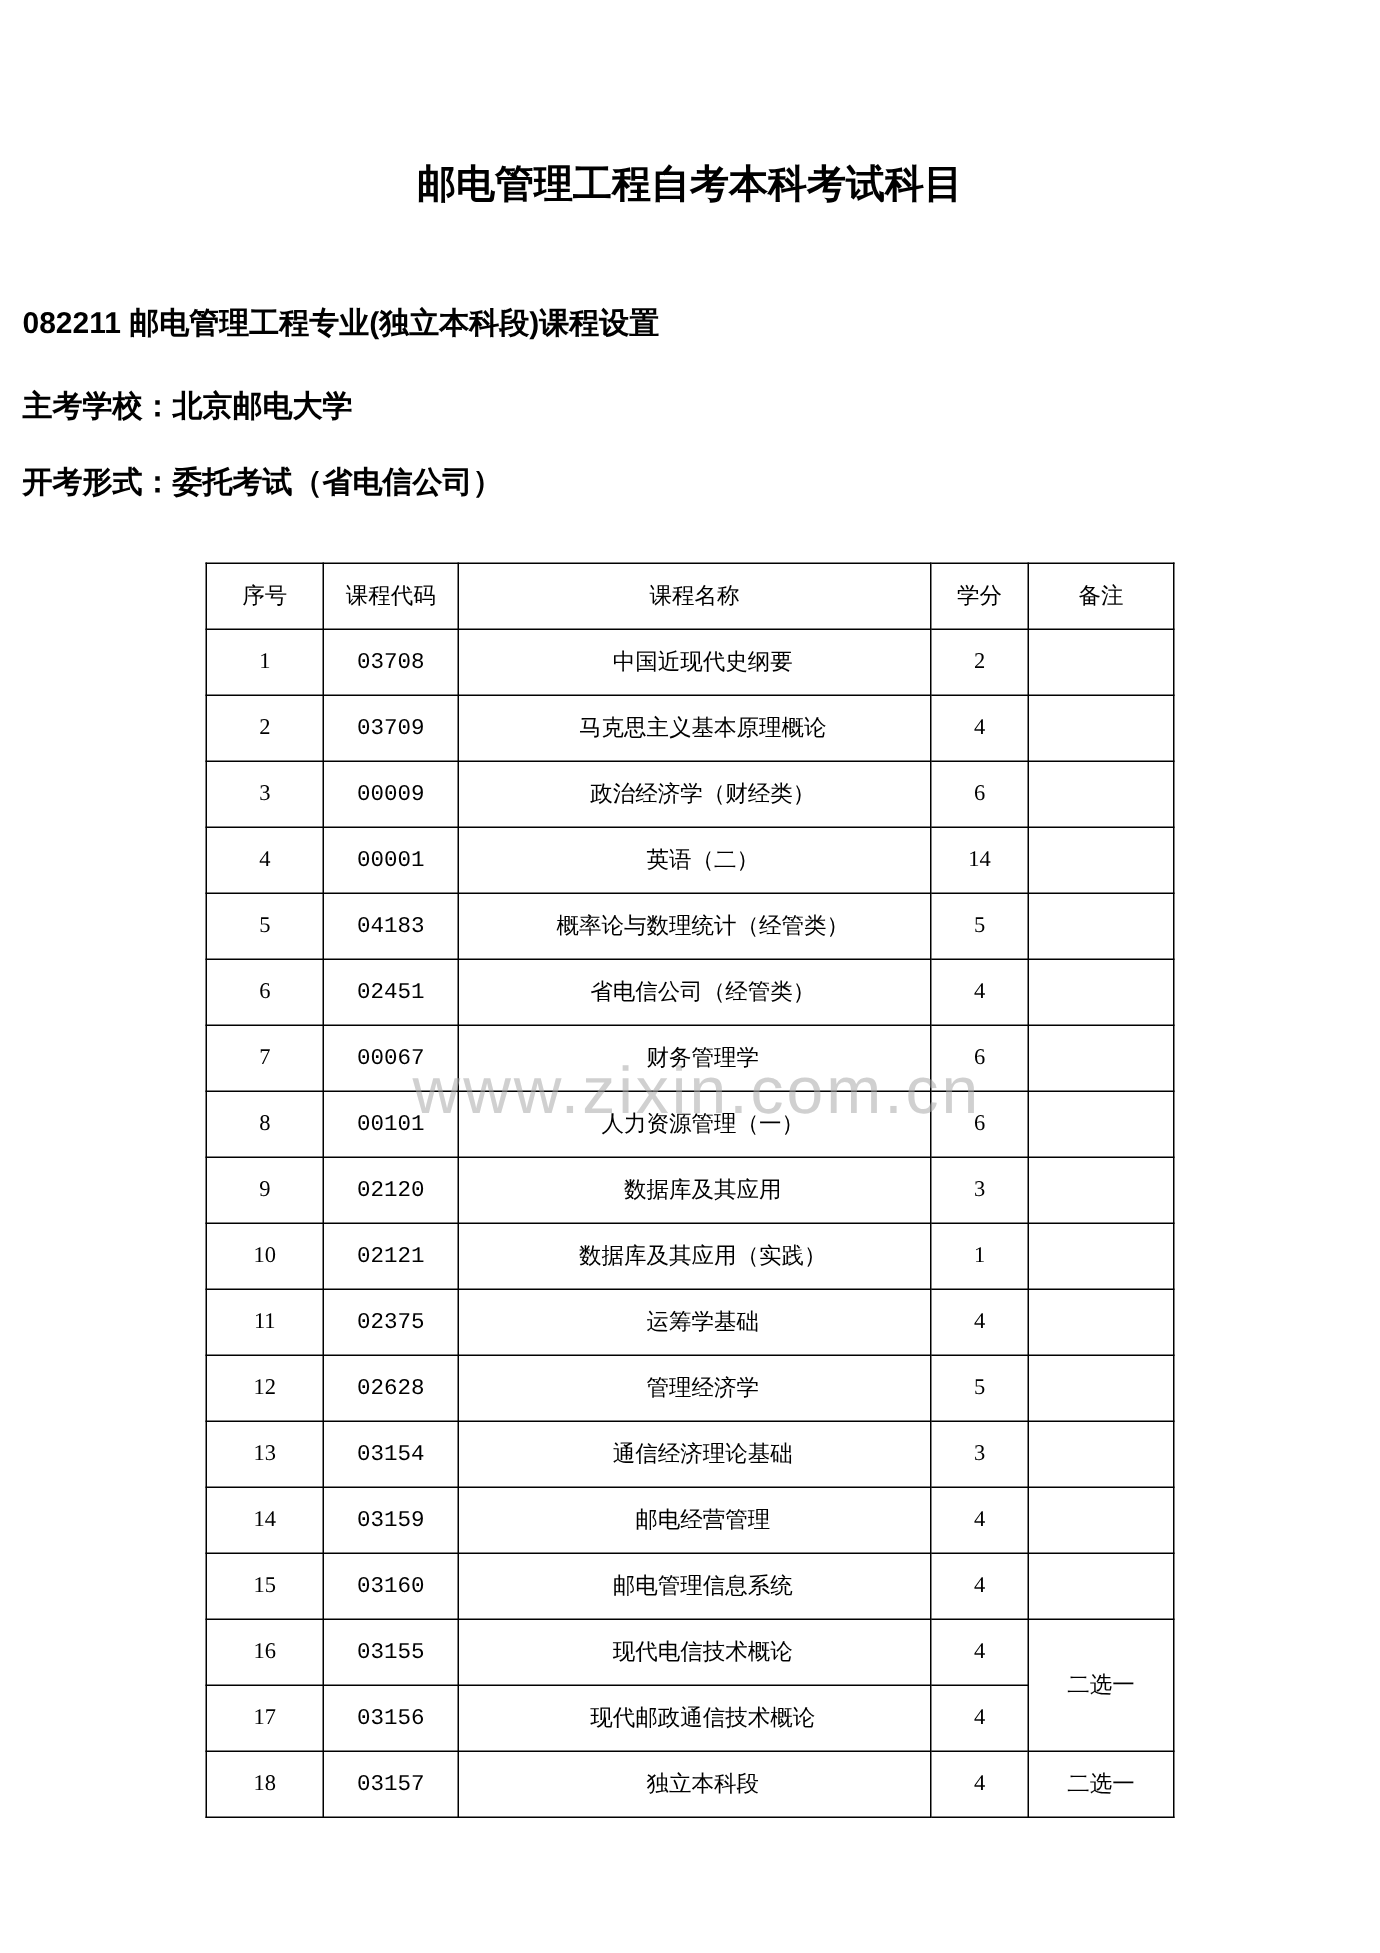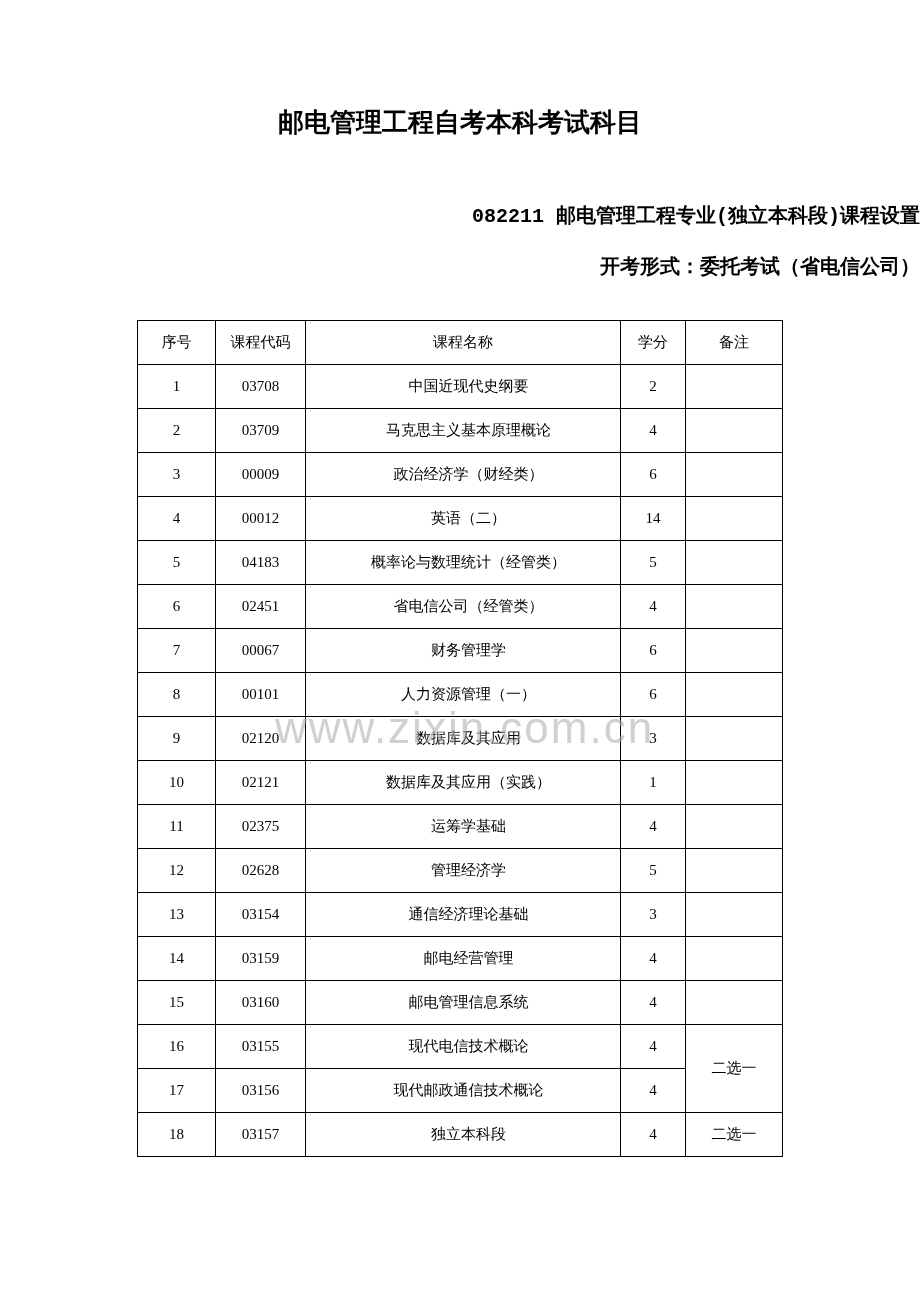--- a/index.html
+++ b/index.html
@@ -21,24 +21,24 @@
   }
   .doc-title {
     margin-top: 105px;
     text-align: center;
     font-size: 26px;
     font-weight: bold;
     letter-spacing: 0px;
     font-family: "Liberation Sans", "DejaVu Sans", sans-serif;
   }
   .subtitle {
-    text-align: right;
+    text-align: left;
     font-weight: bold;
     font-size: 20px;
-    font-family: Liberation Mono, monospace;
+    font-family: Liberation Sans, sans-serif;
     padding-left: 15px;
   }
   .subtitle-1 { margin-top: 62px; }
   .subtitle-2 { margin-top: 28px; }
   .subtitle-3 { margin-top: 24px; }
 
   table.course-table {
     border-collapse: collapse;
     margin: 40px auto 0 auto;
     table-layout: fixed;
@@ -47,21 +47,21 @@
   .course-table th, .course-table td {
     border: 1px solid #000000;
     height: 44px;
     font-size: 15px;
     font-weight: normal;
     text-align: center;
     vertical-align: middle;
     background: transparent;
   }
   .c-no      { width: 78px; }
-  .c-code    { width: 90px; }
+  .c-code    { width: 90px; font-family: Liberation Mono, monospace; }
   .c-name    { width: 315px; }
   .c-credits { width: 65px; }
   .c-remark  { width: 97px; }
   .course-table td.c-name {
     text-align: center;
     padding-left: 11px;
   }
   .watermark {
     position: absolute;
     left: 275px;
@@ -76,20 +76,21 @@
   }
 </style>
 </head>
 <body>
 
 <div class="page">
 
   <div class="doc-title">邮电管理工程自考本科考试科目</div>
 
   <div class="subtitle subtitle-1">082211 邮电管理工程专业(独立本科段)课程设置</div>
+  <div class="subtitle subtitle-2">主考学校：北京邮电大学</div>
   <div class="subtitle subtitle-3">开考形式：委托考试（省电信公司）</div>
 
   <table class="course-table">
     <thead>
       <tr>
         <th class="c-no">序号</th>
         <th class="c-code">课程代码</th>
         <th class="c-name">课程名称</th>
         <th class="c-credits">学分</th>
         <th class="c-remark">备注</th>
@@ -112,21 +113,21 @@
         </tr>
         <tr>
           <td class="c-no">3</td>
           <td class="c-code">00009</td>
           <td class="c-name">政治经济学（财经类）</td>
           <td class="c-credits">6</td>
           <td class="c-remark"></td>
         </tr>
         <tr>
           <td class="c-no">4</td>
-          <td class="c-code">00012</td>
+          <td class="c-code">00001</td>
           <td class="c-name">英语（二）</td>
           <td class="c-credits">14</td>
           <td class="c-remark"></td>
         </tr>
         <tr>
           <td class="c-no">5</td>
           <td class="c-code">04183</td>
           <td class="c-name">概率论与数理统计（经管类）</td>
           <td class="c-credits">5</td>
           <td class="c-remark"></td>

